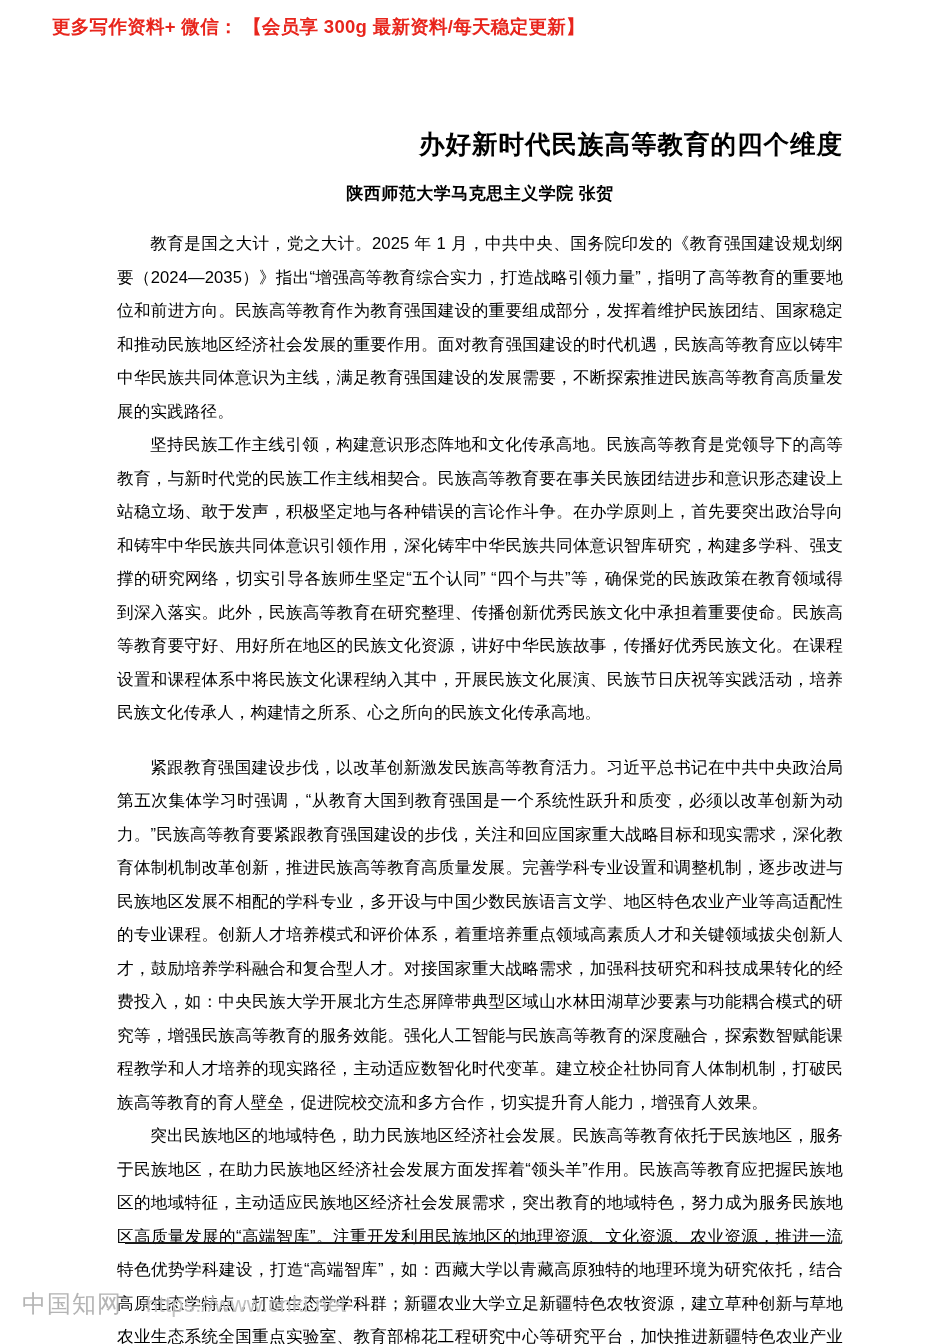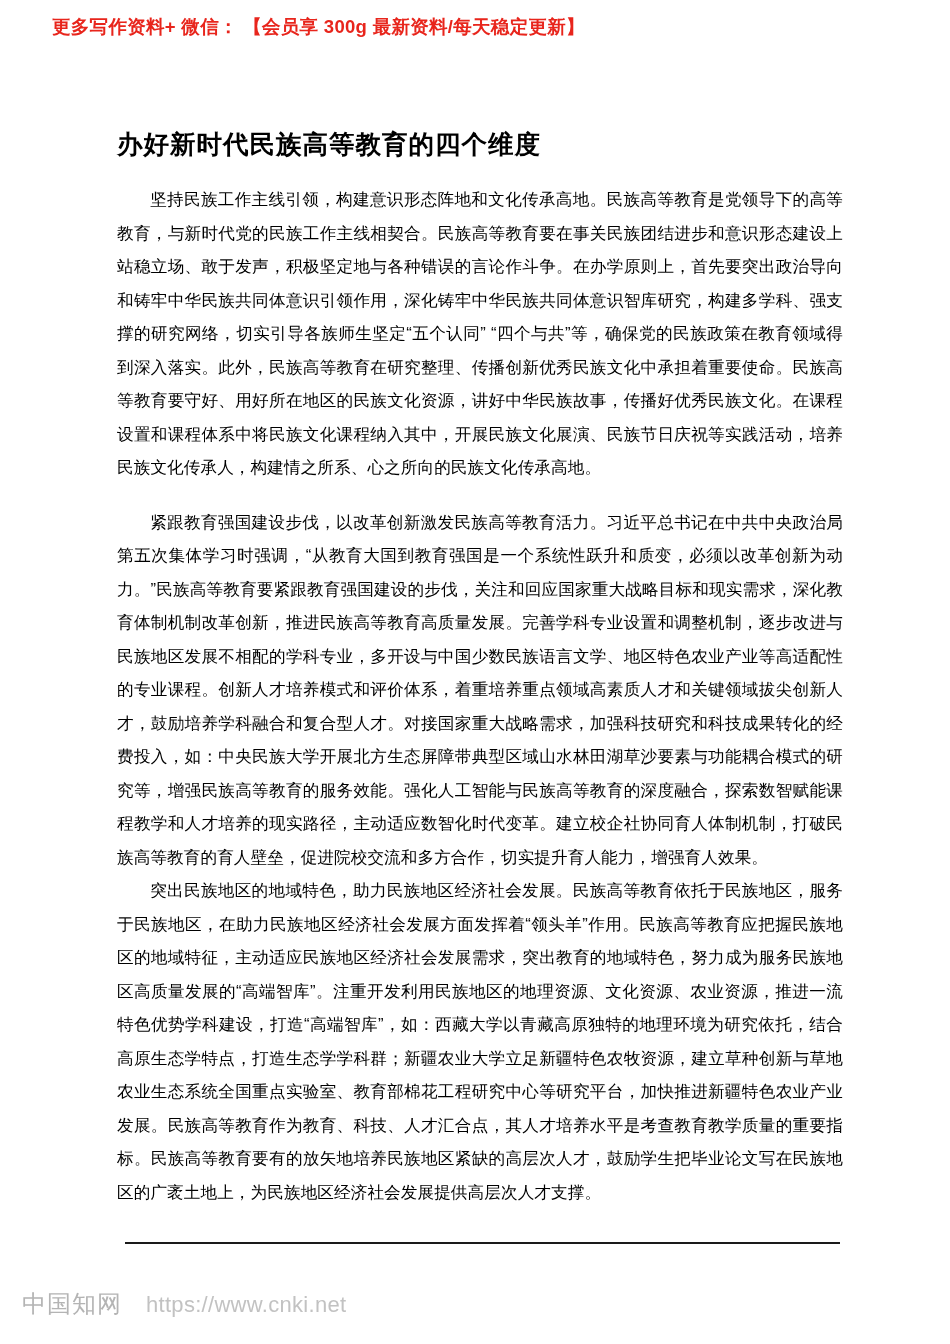--- a/index.html
+++ b/index.html
@@ -46,21 +46,21 @@
   }
 
   .source-line {
     font-size: 15.5px;
     line-height: 1.55;
     color: #000;
     letter-spacing: 0.2px;
   }
 
   .doc-title {
-    text-align: left;
+    text-align: right;
     font-size: 25.5px;
     font-weight: bold;
     letter-spacing: 1px;
     margin-top: 36px;
     line-height: 1.3;
   }
 
   .doc-author {
     text-align: center;
     font-size: 17px;
@@ -123,22 +123,24 @@
 
 <div class="page">
 
   <div class="promo-banner">更多写作资料+ 微信： 【会员享 300g 最新资料/每天稳定更新】</div>
 
   <div class="content">
 
 
     <div class="doc-title">办好新时代民族高等教育的四个维度</div>
 
+    <div class="doc-author">陕西师范大学马克思主义学院  张贺</div>
 
     <div class="body-text">
+      <p>教育是国之大计，党之大计。2025 年 1 月，中共中央、国务院印发的《教育强国建设规划纲要（2024—2035）》指出“增强高等教育综合实力，打造战略引领力量”，指明了高等教育的重要地位和前进方向。民族高等教育作为教育强国建设的重要组成部分，发挥着维护民族团结、国家稳定和推动民族地区经济社会发展的重要作用。面对教育强国建设的时代机遇，民族高等教育应以铸牢中华民族共同体意识为主线，满足教育强国建设的发展需要，不断探索推进民族高等教育高质量发展的实践路径。</p>
       <p>坚持民族工作主线引领，构建意识形态阵地和文化传承高地。民族高等教育是党领导下的高等教育，与新时代党的民族工作主线相契合。民族高等教育要在事关民族团结进步和意识形态建设上站稳立场、敢于发声，积极坚定地与各种错误的言论作斗争。在办学原则上，首先要突出政治导向和铸牢中华民族共同体意识引领作用，深化铸牢中华民族共同体意识智库研究，构建多学科、强支撑的研究网络，切实引导各族师生坚定“五个认同” “四个与共”等，确保党的民族政策在教育领域得到深入落实。此外，民族高等教育在研究整理、传播创新优秀民族文化中承担着重要使命。民族高等教育要守好、用好所在地区的民族文化资源，讲好中华民族故事，传播好优秀民族文化。在课程设置和课程体系中将民族文化课程纳入其中，开展民族文化展演、民族节日庆祝等实践活动，培养民族文化传承人，构建情之所系、心之所向的民族文化传承高地。</p>
       <p class="gap-before">紧跟教育强国建设步伐，以改革创新激发民族高等教育活力。习近平总书记在中共中央政治局第五次集体学习时强调，“从教育大国到教育强国是一个系统性跃升和质变，必须以改革创新为动力。”民族高等教育要紧跟教育强国建设的步伐，关注和回应国家重大战略目标和现实需求，深化教育体制机制改革创新，推进民族高等教育高质量发展。完善学科专业设置和调整机制，逐步改进与民族地区发展不相配的学科专业，多开设与中国少数民族语言文学、地区特色农业产业等高适配性的专业课程。创新人才培养模式和评价体系，着重培养重点领域高素质人才和关键领域拔尖创新人才，鼓励培养学科融合和复合型人才。对接国家重大战略需求，加强科技研究和科技成果转化的经费投入，如：中央民族大学开展北方生态屏障带典型区域山水林田湖草沙要素与功能耦合模式的研究等，增强民族高等教育的服务效能。强化人工智能与民族高等教育的深度融合，探索数智赋能课程教学和人才培养的现实路径，主动适应数智化时代变革。建立校企社协同育人体制机制，打破民族高等教育的育人壁垒，促进院校交流和多方合作，切实提升育人能力，增强育人效果。</p>
       <p>突出民族地区的地域特色，助力民族地区经济社会发展。民族高等教育依托于民族地区，服务于民族地区，在助力民族地区经济社会发展方面发挥着“领头羊”作用。民族高等教育应把握民族地区的地域特征，主动适应民族地区经济社会发展需求，突出教育的地域特色，努力成为服务民族地区高质量发展的“高端智库”。注重开发利用民族地区的地理资源、文化资源、农业资源，推进一流特色优势学科建设，打造“高端智库”，如：西藏大学以青藏高原独特的地理环境为研究依托，结合高原生态学特点，打造生态学学科群；新疆农业大学立足新疆特色农牧资源，建立草种创新与草地农业生态系统全国重点实验室、教育部棉花工程研究中心等研究平台，加快推进新疆特色农业产业发展。民族高等教育作为教育、科技、人才汇合点，其人才培养水平是考查教育教学质量的重要指标。民族高等教育要有的放矢地培养民族地区紧缺的高层次人才，鼓励学生把毕业论文写在民族地区的广袤土地上，为民族地区经济社会发展提供高层次人才支撑。</p>
     </div>
 
   </div>
 
   <div class="footer-rule"></div>
 
   <div class="footer-watermark">

